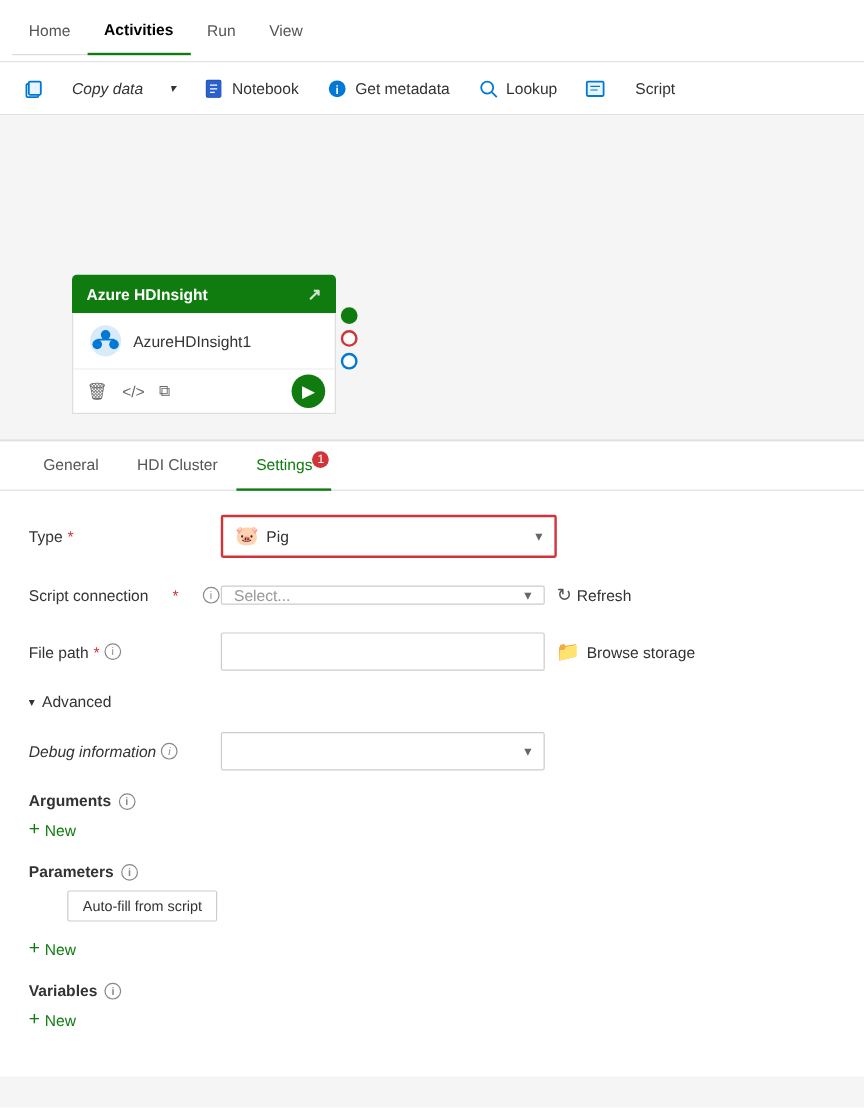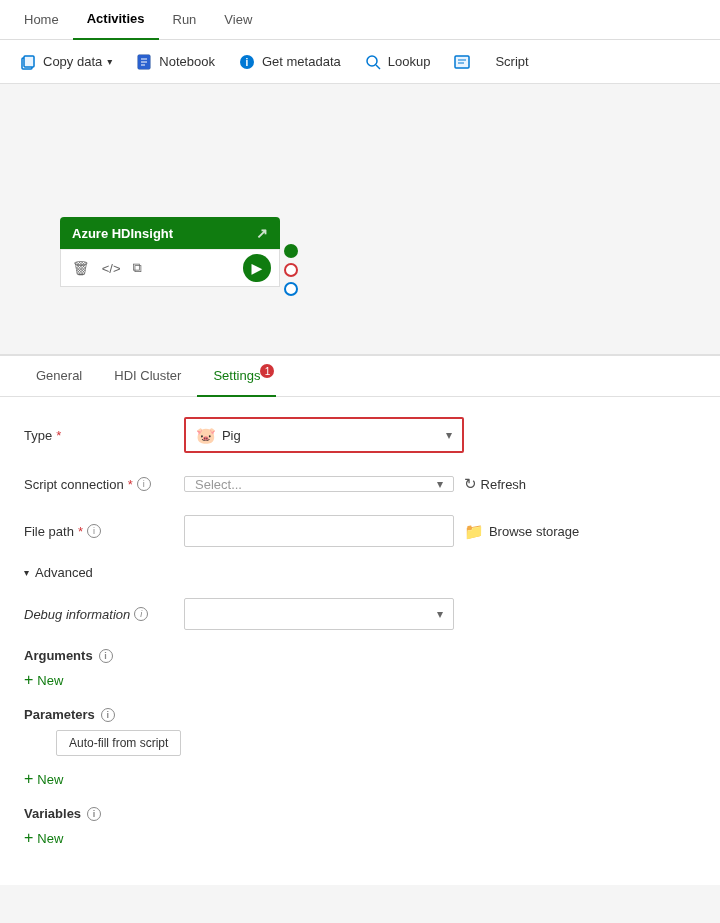--- a/index.html
+++ b/index.html
@@ -4,38 +4,38 @@
   <style>
     * { box-sizing: border-box; margin: 0; padding: 0; }
     body { font-family: 'Segoe UI', Arial, sans-serif; font-size: 13px; background: #f5f5f5; color: #333; width: 720px; min-height: 923px; overflow-x: hidden; }
 
     
     .top-nav { background: #fff; border-bottom: 1px solid #ddd; display: flex; align-items: center; height: 40px; padding: 0 10px; }
   </style>
 </head>
 <body>
 
-<div style="background:#fff; border-bottom:1px solid #ddd; display:flex; align-items:center; height:40px; padding:0 10px;">
+<div style="background:#fff; border-bottom:1px solid #ddd; display:flex; align-items:center; height:52px; padding:0 10px;">
   <div class="top-nav" style="display:inline-flex; align-items:center; padding:0 14px; height:40px; cursor:pointer; font-size:13px; color:#555;">
     <span>Home</span>
   </div>
   <div style="display:inline-flex; align-items:center; padding:0 14px; height:40px; cursor:pointer; font-size:13px; color:#000; font-weight:600; position:relative; border-bottom:2px solid #107c10;">
     <span>Activities</span>
   </div>
   <div style="display:inline-flex; align-items:center; padding:0 14px; height:40px; cursor:pointer; font-size:13px; color:#555;">
     <span>Run</span>
   </div>
   <div style="display:inline-flex; align-items:center; padding:0 14px; height:40px; cursor:pointer; font-size:13px; color:#555;">
     <span>View</span>
   </div>
 </div>
 
 <div style="background:#fff; border-bottom:1px solid #e0e0e0; display:flex; align-items:center; padding:4px 8px; gap:2px; height:44px; overflow:hidden;">
 
-  <button style="display:flex;align-items:center;gap:5px;padding:5px 10px;border:none;background:transparent;cursor:pointer;font-size:13px;border-radius:2px;color:#333;white-space:nowrap;">
+  <button style="display:flex;align-items:center;gap:22px;padding:5px 10px;border:none;background:transparent;cursor:pointer;font-size:13px;border-radius:2px;color:#333;white-space:nowrap;font-style:italic;">
     <span style="width:20px;height:20px;display:flex;align-items:center;justify-content:center;">
       <svg width="18" height="18" viewBox="0 0 18 18">
           <rect x="3" y="5" width="10" height="11" rx="1" fill="none" stroke="#0078d4" stroke-width="1.5"></rect>
           <rect x="5" y="3" width="10" height="11" rx="1" fill="#e8f4ff" stroke="#0078d4" stroke-width="1.5"></rect>
         </svg>
     </span>
     <span>Copy data</span>
     <span style="font-size:10px;">▾</span>
   </button>
 
@@ -88,20 +88,35 @@
 <div style="background:#f5f5f5; height:270px; position:relative;">
 
   <div style="position:absolute; top:100px; left:60px; width:220px;">
 
     <div style="background:#107c10; color:white; padding:8px 12px; font-size:13px; font-weight:600; border-radius:4px 4px 0 0; display:flex; align-items:center; justify-content:space-between;margin-top:33px;">
       <span>Azure HDInsight</span>
       <span style="font-size:14px; opacity:0.8;">↗</span>
     </div>
 
     <div style="background:#fff; border:1px solid #ddd; border-top:none;">
+      <div style="display:flex; align-items:center; padding:8px 12px; gap:8px;">
+        <span style="width:30px; height:30px; display:flex; align-items:center; justify-content:center;">
+          <svg width="30" height="30" viewBox="0 0 30 30">
+            <circle cx="15" cy="15" r="13" fill="#0078d4" opacity="0.15"></circle>
+            <circle cx="15" cy="10" r="4" fill="#0078d4"></circle>
+            <circle cx="8" cy="18" r="4" fill="#0078d4"></circle>
+            <circle cx="22" cy="18" r="4" fill="#0078d4"></circle>
+            <line x1="15" y1="14" x2="8" y2="14" stroke="#0078d4" stroke-width="1.5"></line>
+            <line x1="15" y1="14" x2="22" y2="14" stroke="#0078d4" stroke-width="1.5"></line>
+            <line x1="8" y1="14" x2="8" y2="18" stroke="#0078d4" stroke-width="1.5"></line>
+            <line x1="22" y1="14" x2="22" y2="18" stroke="#0078d4" stroke-width="1.5"></line>
+          </svg>
+        </span>
+        <span style="font-size:13px;">AzureHDInsight1</span>
+      </div>
 
       <div style="border-top:1px solid #eee; padding:4px 8px; display:flex; align-items:center; gap:6px;">
         <button style="background:none;border:none;cursor:pointer;color:#666;padding:3px;font-size:14px;">🗑</button>
         <button style="background:none;border:none;cursor:pointer;color:#666;padding:3px;font-size:13px;">&lt;/&gt;</button>
         <button style="background:none;border:none;cursor:pointer;color:#666;padding:3px;font-size:13px;">⧉</button>
         <button style="width:28px;height:28px;background:#107c10;border:none;border-radius:50%;cursor:pointer;display:flex;align-items:center;justify-content:center;color:white;font-size:14px;margin-left:auto;">▶</button>
       </div>
     </div>
 
     <div style="position:absolute; right:-18px; top:60px; display:flex; flex-direction:column; gap:5px;">
@@ -140,21 +155,21 @@
           <div style="display:flex; align-items:center; gap:6px;">
             <span style="font-size:16px;">🐷</span>
             <span>Pig</span>
           </div>
           <span style="color:#666; font-size:12px;">▾</span>
         </div>
       </div>
     </div>
 
     <div style="display:flex; align-items:center; margin-bottom:18px;">
-      <div style="width:160px; font-size:13px; color:#333; display:flex; align-items:center; gap:4px; flex-shrink:0;">
+      <div style="width:160px; font-size:13px; color:#333; display:flex; align-items:center; gap:20px; flex-shrink:0;">
         <span>Script connection</span>
         <span style="color:#d13438;">*</span>
         <span style="width:14px;height:14px;border-radius:50%;border:1px solid #888;display:inline-flex;align-items:center;justify-content:center;font-size:9px;color:#888;cursor:help;">i</span>
       </div>
       <div style="flex:1; display:flex; align-items:center; gap:10px;">
         <div style="flex:1; border:1px solid #ccc; border-radius:2px; padding:6px 10px; background:#fff; display:flex; align-items:center; justify-content:space-between; cursor:pointer; font-size:13px; height:16px; max-width:270px; color:#999;">
           <span>Select...</span>
           <span style="color:#666; font-size:12px;">▾</span>
         </div>
         <button style="display:flex;align-items:center;gap:4px;background:none;border:none;cursor:pointer;color:#333;font-size:13px;white-space:nowrap;padding:4px 0;">

